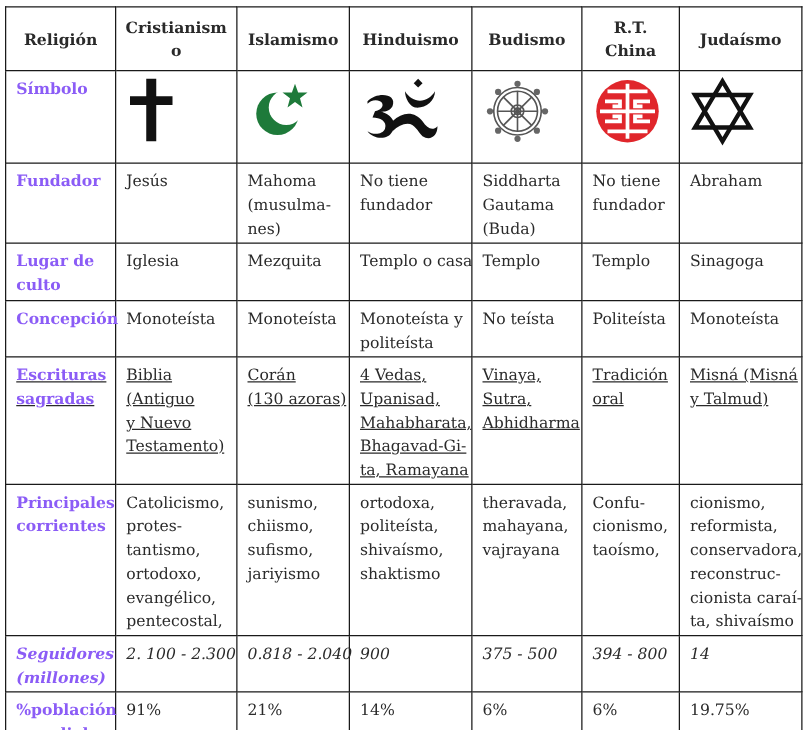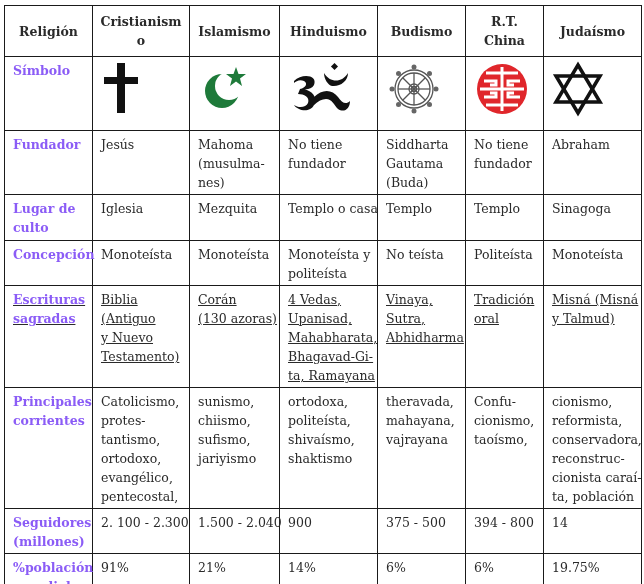--- a/index.html
+++ b/index.html
@@ -263,33 +263,33 @@
           <span class="cellline">Confu-</span>
           <span class="cellline">cionismo,</span>
           <span class="cellline">taoísmo,</span>
         </td>
         <td>
           <span class="cellline">cionismo,</span>
           <span class="cellline">reformista,</span>
           <span class="cellline">conservadora,</span>
           <span class="cellline">reconstruc-</span>
           <span class="cellline">cionista caraí-</span>
-          <span class="cellline">ta, población</span>
-        </td>
-      </tr>
-      <tr style="height: 44px;">
+          <span class="cellline">ta, shivaísmo</span>
+        </td>
+      </tr>
+      <tr style="height: 44px; font-style: italic;">
         <td class="rowhead">
           <span class="cellline">Seguidores</span>
           <span class="cellline">(millones)</span>
         </td>
         <td>
           <span class="cellline">2. 100 - 2.300</span>
         </td>
         <td>
-          <span class="cellline">1.500 - 2.040</span>
+          <span class="cellline">0.818 - 2.040</span>
         </td>
         <td>
           <span class="cellline">900</span>
         </td>
         <td>
           <span class="cellline">375 - 500</span>
         </td>
         <td>
           <span class="cellline">394 - 800</span>
         </td>

